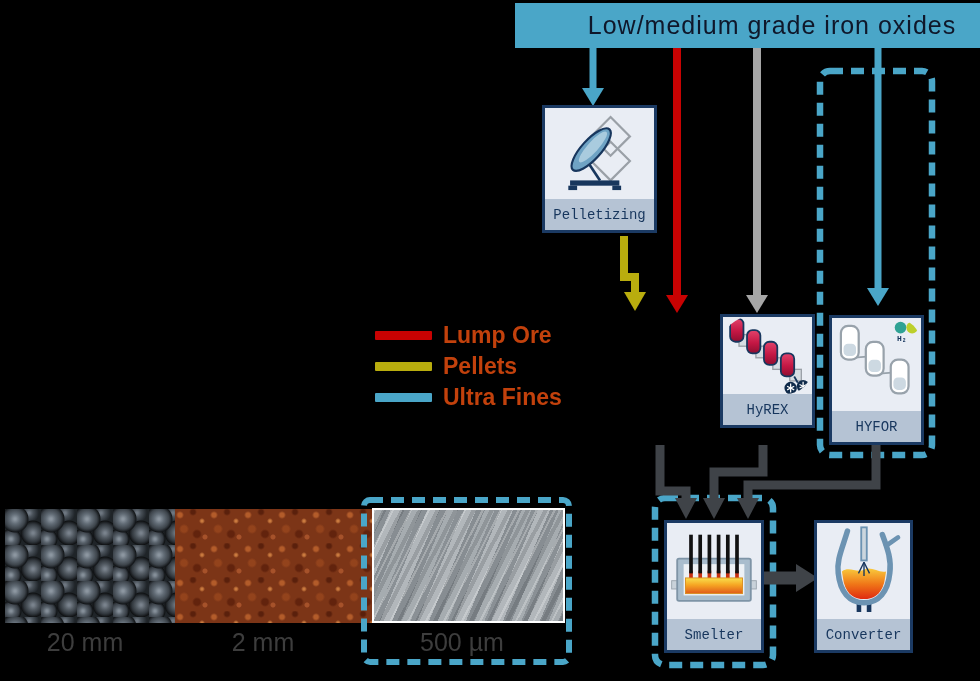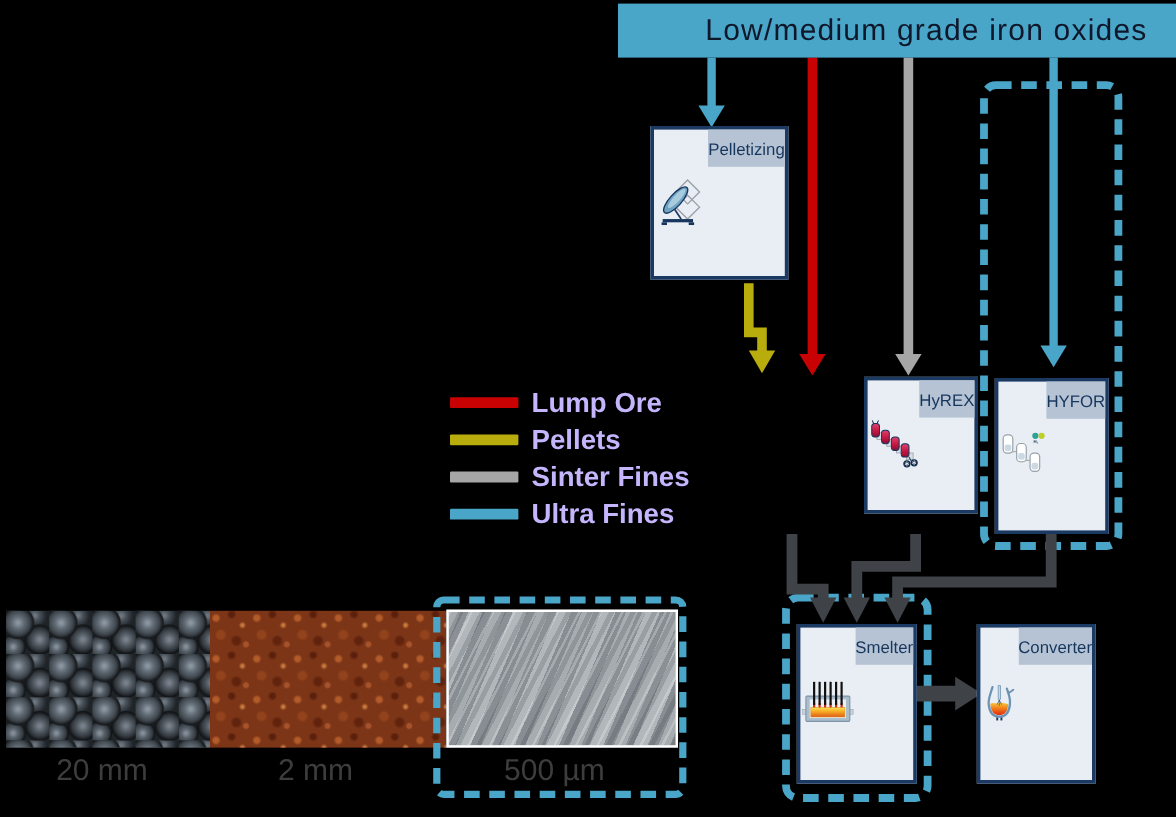--- a/index.html
+++ b/index.html
@@ -4,29 +4,29 @@
 <style>
   html,body{margin:0;padding:0;background:#000;}
   #canvas{position:relative;width:980px;height:681px;background:#000;overflow:hidden;
           font-family:"Liberation Sans",sans-serif;}
   
   .hdr{position:absolute;left:515px;top:3px;width:514px;height:45px;background:#4aa6c8;
        color:#0f172a;font-size:25px;letter-spacing:1px;display:flex;align-items:center;
        justify-content:center;z-index:4;}
   
   .plant-box{position:absolute;background:#e9edf4;border:3px solid #1b3a63;
-             display:flex;z-index:3;box-sizing:border-box;}
+             display:flex;flex-direction:column;z-index:3;box-sizing:border-box;font-family:Liberation Mono, monospace;}
   .icon-area{flex:1;display:flex;align-items:center;justify-content:center;overflow:hidden;border-radius:26px;}
   .label-band{height:31px;background:#b5c3d4;color:#17365d;font-size:14px;
               display:flex;align-items:center;justify-content:center;}
   
   .legend{position:absolute;left:375px;top:320px;z-index:3;}
   .legend-row{display:flex;align-items:center;height:31px;}
   .legend-swatch{width:57px;height:9px;margin-right:11px;border-radius:1px;}
-  .legend-label{font-size:23px;font-weight:bold;color:#c4b5fd;white-space:nowrap;}
+  .legend-label{font-size:23px;font-weight:bold;color:#c2410c;white-space:nowrap;}
   
   .photo{position:absolute;top:509px;height:114px;z-index:1;}
   .photo-pellets{left:5px;width:170px;background-color:#1f2428;background-image:
     radial-gradient(circle at 10px 10px,#8c96a0 1px,#626c76 5px,#3d444b 10px,#14171a 13px,transparent 14px),
     radial-gradient(circle at 28px 24px,#79828c 1px,#525a62 5px,#31373d 9px,#101214 12px,transparent 13px),
     radial-gradient(circle at 6px 30px,#848e98 1px,#58616a 4px,#353b42 8px,#101315 10px,transparent 11px),
     radial-gradient(circle at 24px 4px,#6d7680 1px,#4a525a 4px,#2c3238 8px,transparent 10px);
     background-size:36px 36px;}
   .photo-fines{left:175px;width:197px;background-color:#7c3517;background-image:
     radial-gradient(circle at 5px 6px,#b35c2a 2px,transparent 4px),
@@ -95,24 +95,20 @@
   <div class="legend">
     <div class="legend-row">
       <span class="legend-swatch" style="background: rgb(200, 2, 2);"></span>
       <span class="legend-label">Lump Ore</span>
     </div>
     <div class="legend-row">
       <span class="legend-swatch" style="background: rgb(185, 173, 14);"></span>
       <span class="legend-label">Pellets</span>
     </div>
     <div class="legend-row">
-      <span class="legend-swatch" style="background: rgb(166, 166, 166);"></span>
-      <span class="legend-label">Sinter Fines</span>
-    </div>
-    <div class="legend-row">
       <span class="legend-swatch" style="background: rgb(74, 166, 200);"></span>
       <span class="legend-label">Ultra Fines</span>
     </div>
   </div>
 
   <div class="plant-box" style="left:542px;top:105px;width:115px;height:128px">
     <div class="icon-area">
       <svg width="92" height="88" viewBox="0 0 100 100">
         <polygon points="62,8 84,30 62,52 40,30" fill="none" stroke="#9aa0a7" stroke-width="2.5"></polygon>
         <polygon points="62,36 84,58 62,80 40,58" fill="none" stroke="#9aa0a7" stroke-width="2.5"></polygon>

